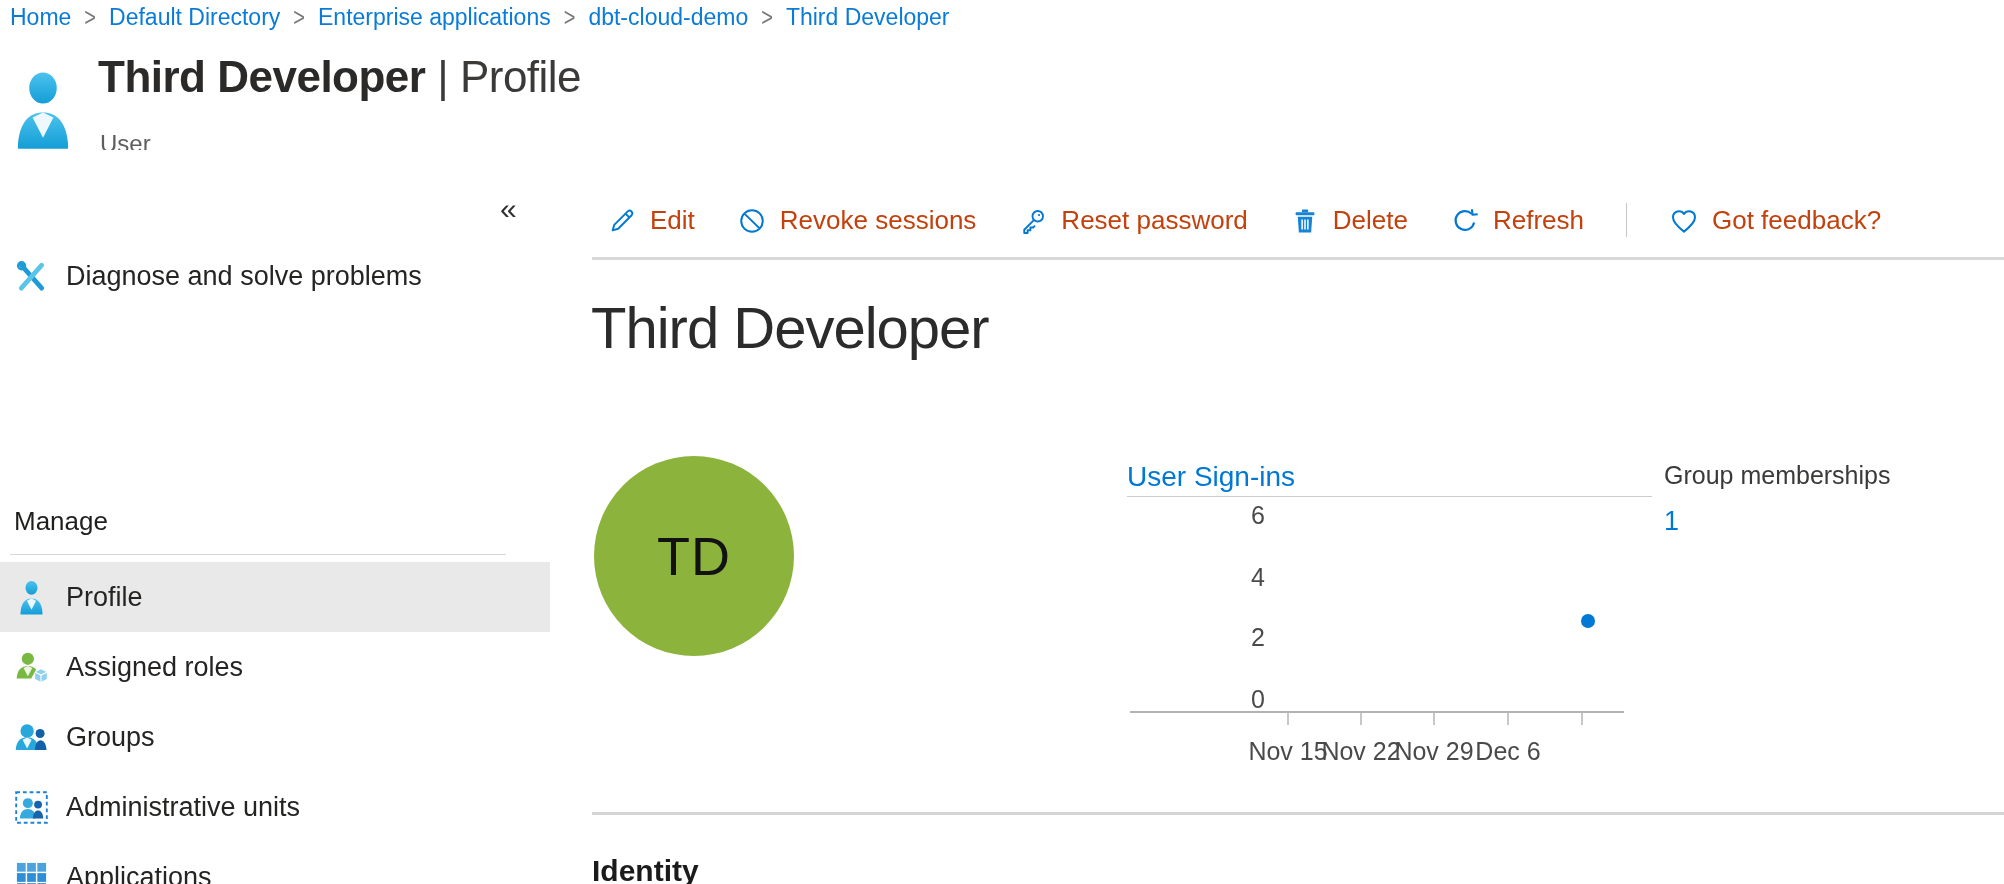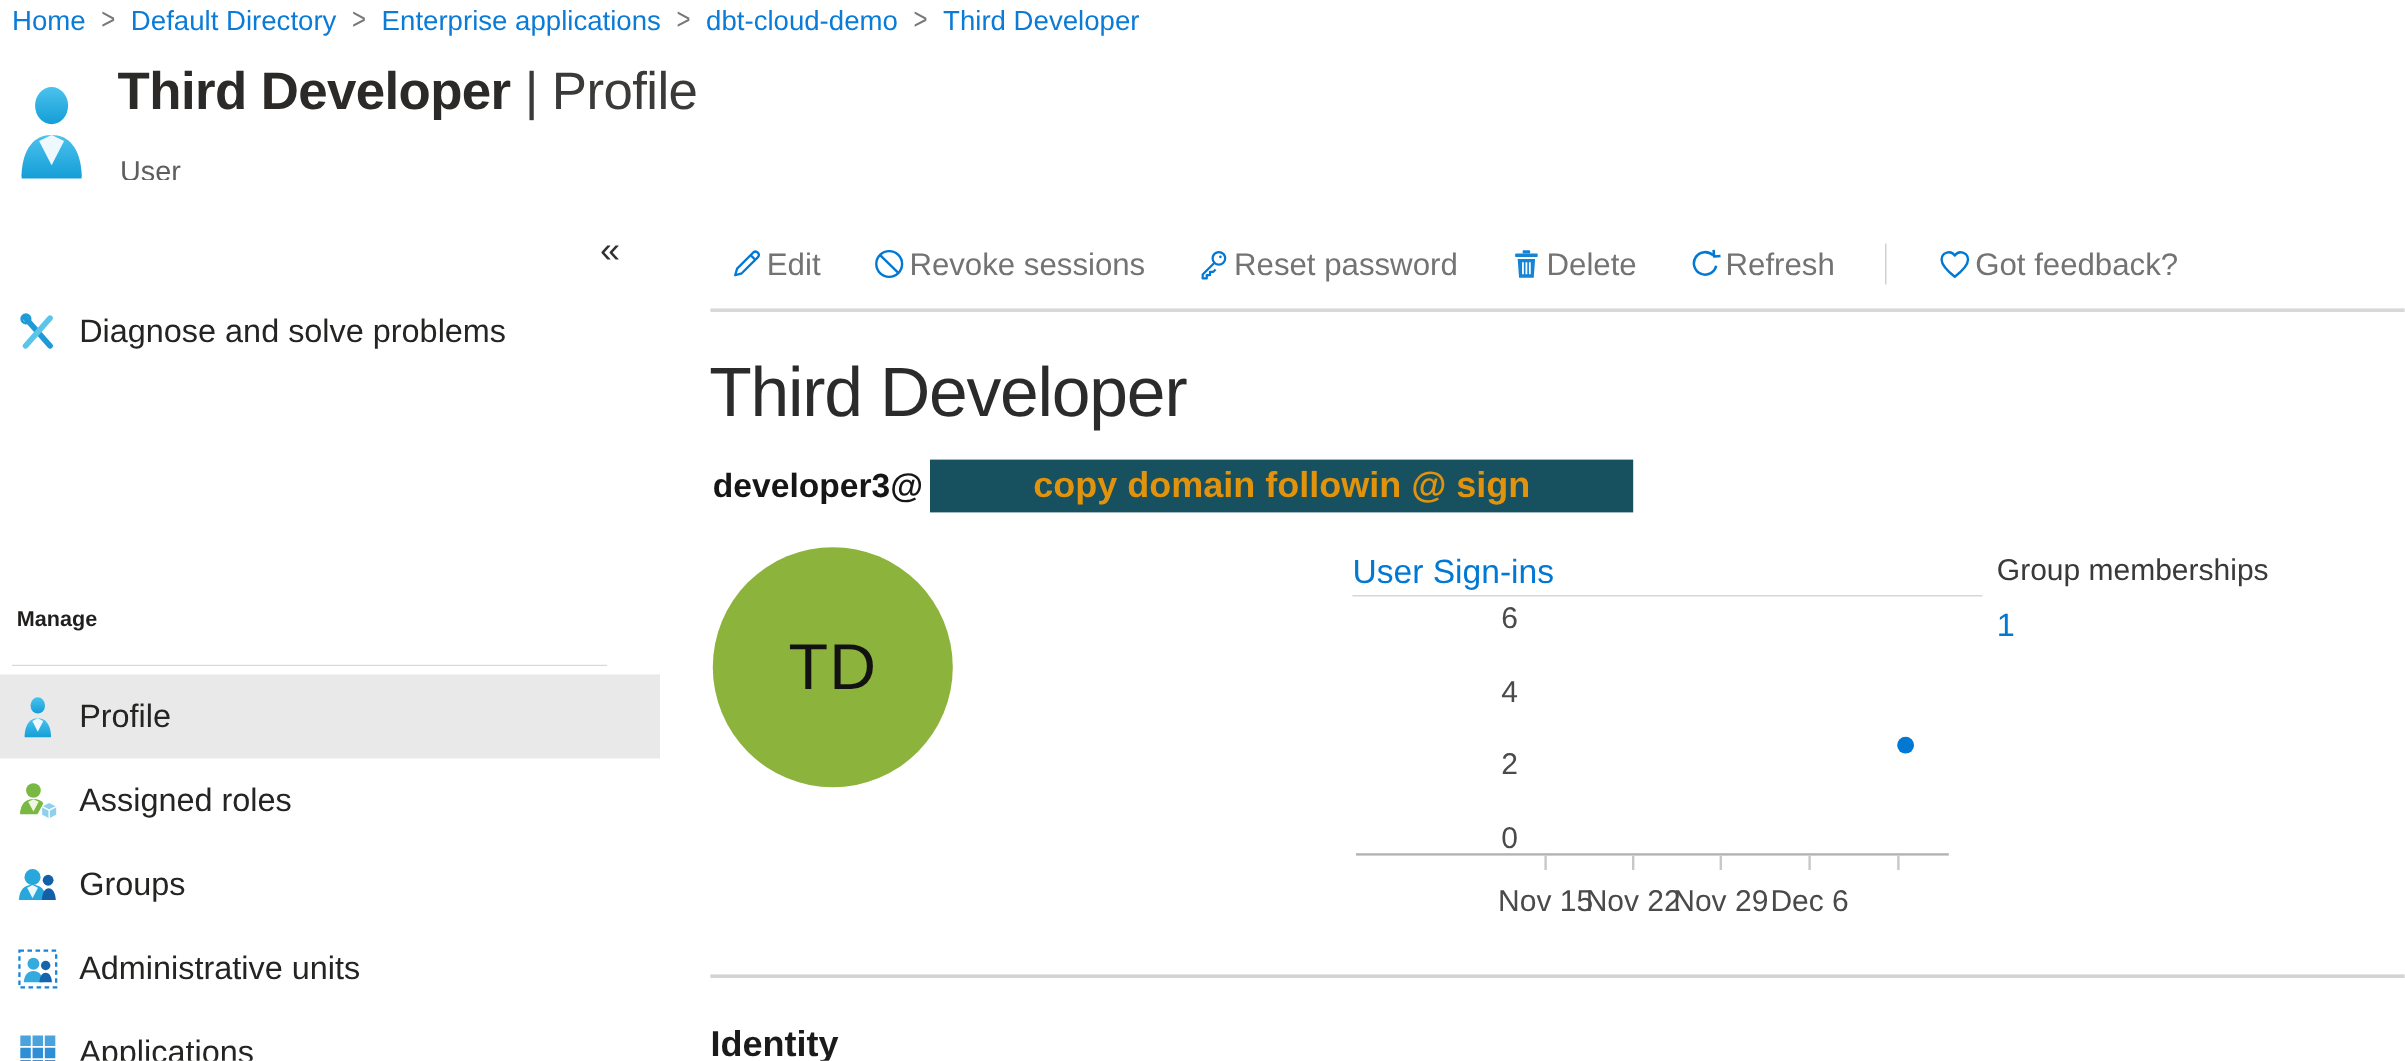--- a/index.html
+++ b/index.html
@@ -21,29 +21,29 @@
   .page-subtitle { position:absolute; left:100px; top:130px; font-size:24px; color:#605e5c; }
 
   
   .sidebar { position:absolute; left:0; top:150px; width:550px; height:734px; background:#fff; }
   .collapse-btn { position:absolute; left:500px; top:44px; font-size:30px; color:#323130;
     background:none; border:none; cursor:pointer; line-height:1; }
   .side-row { display:flex; align-items:center; gap:17px; padding-left:14px; height:70px;
     font-size:27px; color:#252423; cursor:pointer; }
   .side-row .sicon { width:35px; height:35px; flex:0 0 35px; }
   .diagnose-row { position:absolute; left:0; top:91px; width:550px; }
-  .manage-label { position:absolute; left:14px; top:356px; font-size:18px; font-weight:700; color:#201f1e; }
+  .manage-label { position:absolute; left:14px; top:356px; font-size:26px; font-weight:400; color:#201f1e; }
   .manage-divider { position:absolute; left:10px; top:404px; width:496px; height:1px; background:#d8d8d8; }
   .side-items { position:absolute; left:0; top:412px; width:550px; }
   .side-row.selected { background:#e9e9e9; }
 
   
   .toolbar { position:absolute; left:607px; top:196px; height:48px; display:flex; align-items:center; gap:42px; }
-  .tb-btn { display:flex; align-items:flex-start; gap:2px; background:none; border:none; cursor:pointer;
-    font-size:26px; color:#737373; font-family:inherit; white-space:nowrap; }
+  .tb-btn { display:flex; align-items:flex-end; gap:13px; background:none; border:none; cursor:pointer;
+    font-size:26px; color:#c2410c; font-family:inherit; white-space:nowrap; }
   .tb-btn svg { width:30px; height:30px; }
   .tb-divider { width:1px; height:34px; background:#c8c6c4; }
   .toolbar-rule { position:absolute; left:592px; right:0; top:257px; height:3px; background:#d8d8d8; }
 
   
   .main-heading { position:absolute; left:591px; top:294px; font-size:58px; font-weight:400;
     color:#2b2b2b; letter-spacing:-1px; }
   .email-row { position:absolute; left:594px; top:383px; height:44px; display:flex; align-items:center; }
   .email-prefix { font-size:28px; font-weight:700; color:#161616; }
   .redaction-box { margin-left:6px; width:586px; height:44px; background:#17505f;
@@ -247,26 +247,20 @@
       <svg viewBox="0 0 24 24" fill="none" stroke="#0078d4" stroke-width="1.6">
         <path d="M12 20.5C6.4 16 3.2 12.6 3.2 9.1a4.8 4.8 0 0 1 8.8-2.7A4.8 4.8 0 0 1 20.8 9.1c0 3.5-3.2 6.9-8.8 11.4z" stroke-linejoin="round"></path>
       </svg>
       <span>Got feedback?</span>
     </button>
   </div>
   <div class="toolbar-rule"></div>
 
   <h2 class="main-heading">Third Developer</h2>
 
-  <div class="email-row">
-    <span class="email-prefix">developer3@</span>
-    <span class="redaction-box">
-      <span class="redaction-text">copy domain followin @ sign</span>
-    </span>
-  </div>
 
   <div class="avatar">
     <span class="avatar-initials">TD</span>
   </div>
 
   <div class="chart">
     <a class="chart-title">User Sign-ins</a>
     <div class="chart-title-rule"></div>
 
     <div class="ylab y6">6</div>

